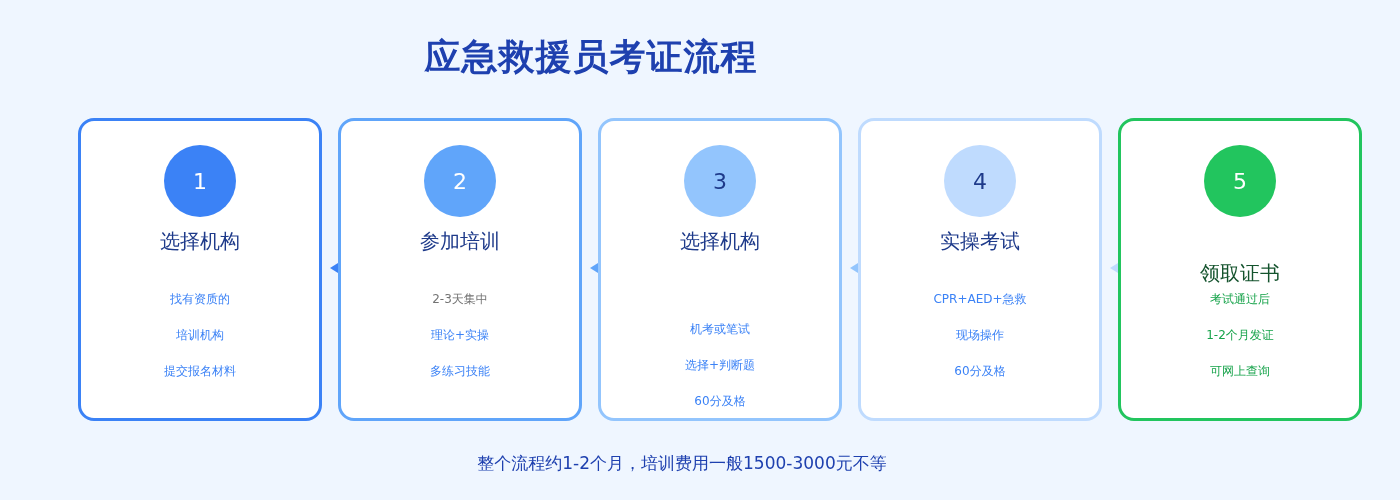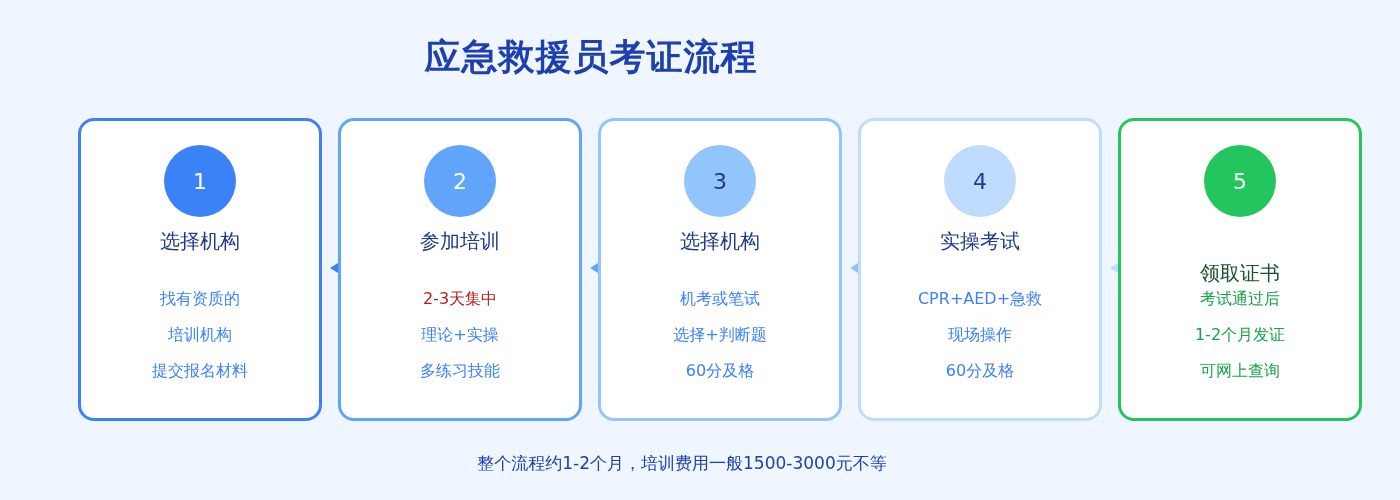--- a/index.html
+++ b/index.html
@@ -23,21 +23,21 @@
     position:absolute; left:50%; top:24px; width:72px; height:72px;
     margin-left:-36px; border-radius:50%;
     display:flex; align-items:center; justify-content:center;
     font-size:22px; color:#ffffff;
   }
   .card-title {
     position:absolute; left:0; right:0; top:106px; text-align:center;
     font-size:20px; color:#1e3a8a; line-height:28px;
   }
   .lines { position:absolute; left:0; right:0; top:160px; text-align:center; }
-  .line { font-size:16px; line-height:36px; color:#3b82f6; }
+  .line { font-size:12px; line-height:36px; color:#3b82f6; }
   .arrow {
     position:absolute; top:263px; width:0; height:0;
     border-top:5px solid transparent; border-bottom:5px solid transparent;
     border-right:8px solid #3b82f6;
   }
   .footer {
     position:absolute; left:0; top:450px; width:1364px; text-align:center;
     font-size:17px; color:#1e40af; line-height:26px;
   }
 </style>
@@ -55,33 +55,33 @@
     <div class="line" style="color: rgb(59, 130, 246);">提交报名材料</div>
   </div>
 </div>
 
 <div class="arrow" style="left: 330px; border-right-color: rgb(59, 130, 246);"></div>
 
 <div class="card" style="left: 338px; border-color: rgb(96, 165, 250);">
   <div class="circle" style="background: rgb(96, 165, 250); color: rgb(255, 255, 255);">2</div>
   <div class="card-title" style="color: rgb(30, 58, 138);">参加培训</div>
   <div class="lines">
-    <div class="line" style="color: #b91c1c;">2-3天集中</div>
+    <div class="line" style="color: #737373;">2-3天集中</div>
     <div class="line" style="color: rgb(59, 130, 246);">理论+实操</div>
     <div class="line" style="color: rgb(59, 130, 246);">多练习技能</div>
   </div>
 </div>
 
 <div class="arrow" style="left: 590px; border-right-color: rgb(96, 165, 250);"></div>
 
 <div class="card" style="left: 598px; border-color: rgb(147, 197, 253);">
   <div class="circle" style="background: rgb(147, 197, 253); color: rgb(30, 58, 138);">3</div>
   <div class="card-title" style="color: rgb(30, 58, 138);">选择机构</div>
   <div class="lines">
-    <div class="line" style="color: rgb(59, 130, 246);">机考或笔试</div>
+    <div class="line" style="color: rgb(59, 130, 246); margin-top: 30px;">机考或笔试</div>
     <div class="line" style="color: rgb(59, 130, 246);">选择+判断题</div>
     <div class="line" style="color: rgb(59, 130, 246);">60分及格</div>
   </div>
 </div>
 
 <div class="arrow" style="left: 850px; border-right-color: rgb(147, 197, 253);"></div>
 
 <div class="card" style="left: 858px; border-color: rgb(191, 219, 254);">
   <div class="circle" style="background: rgb(191, 219, 254); color: rgb(30, 58, 138);">4</div>
   <div class="card-title" style="color: rgb(30, 58, 138);">实操考试</div>

